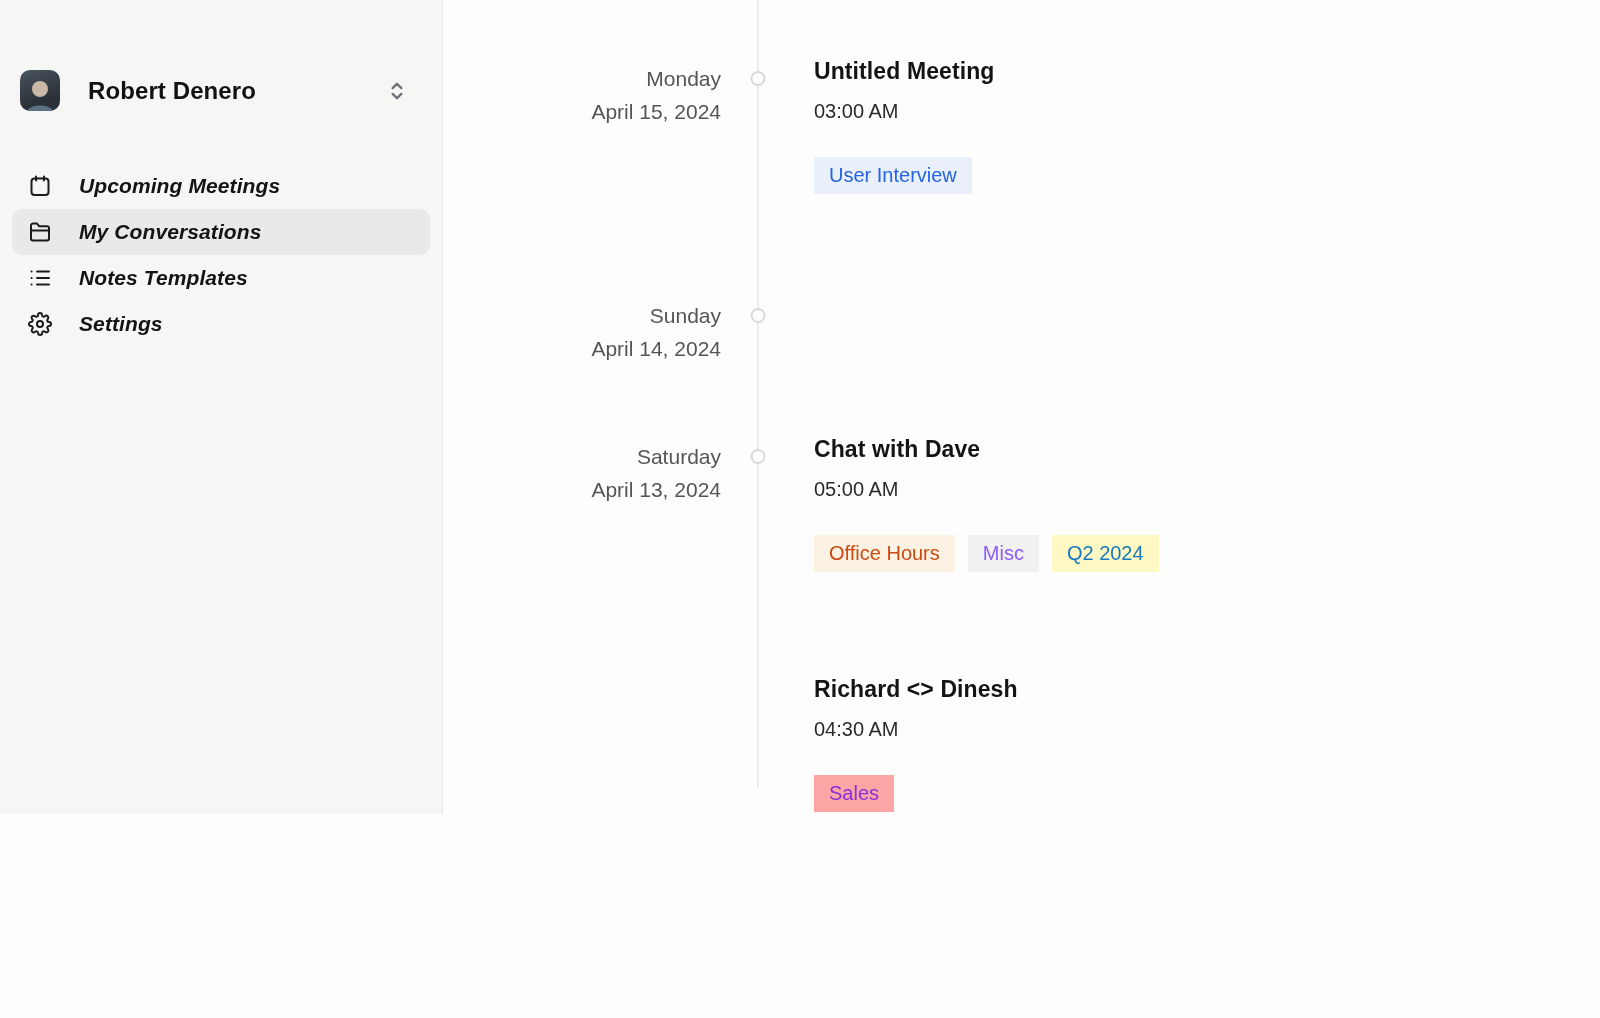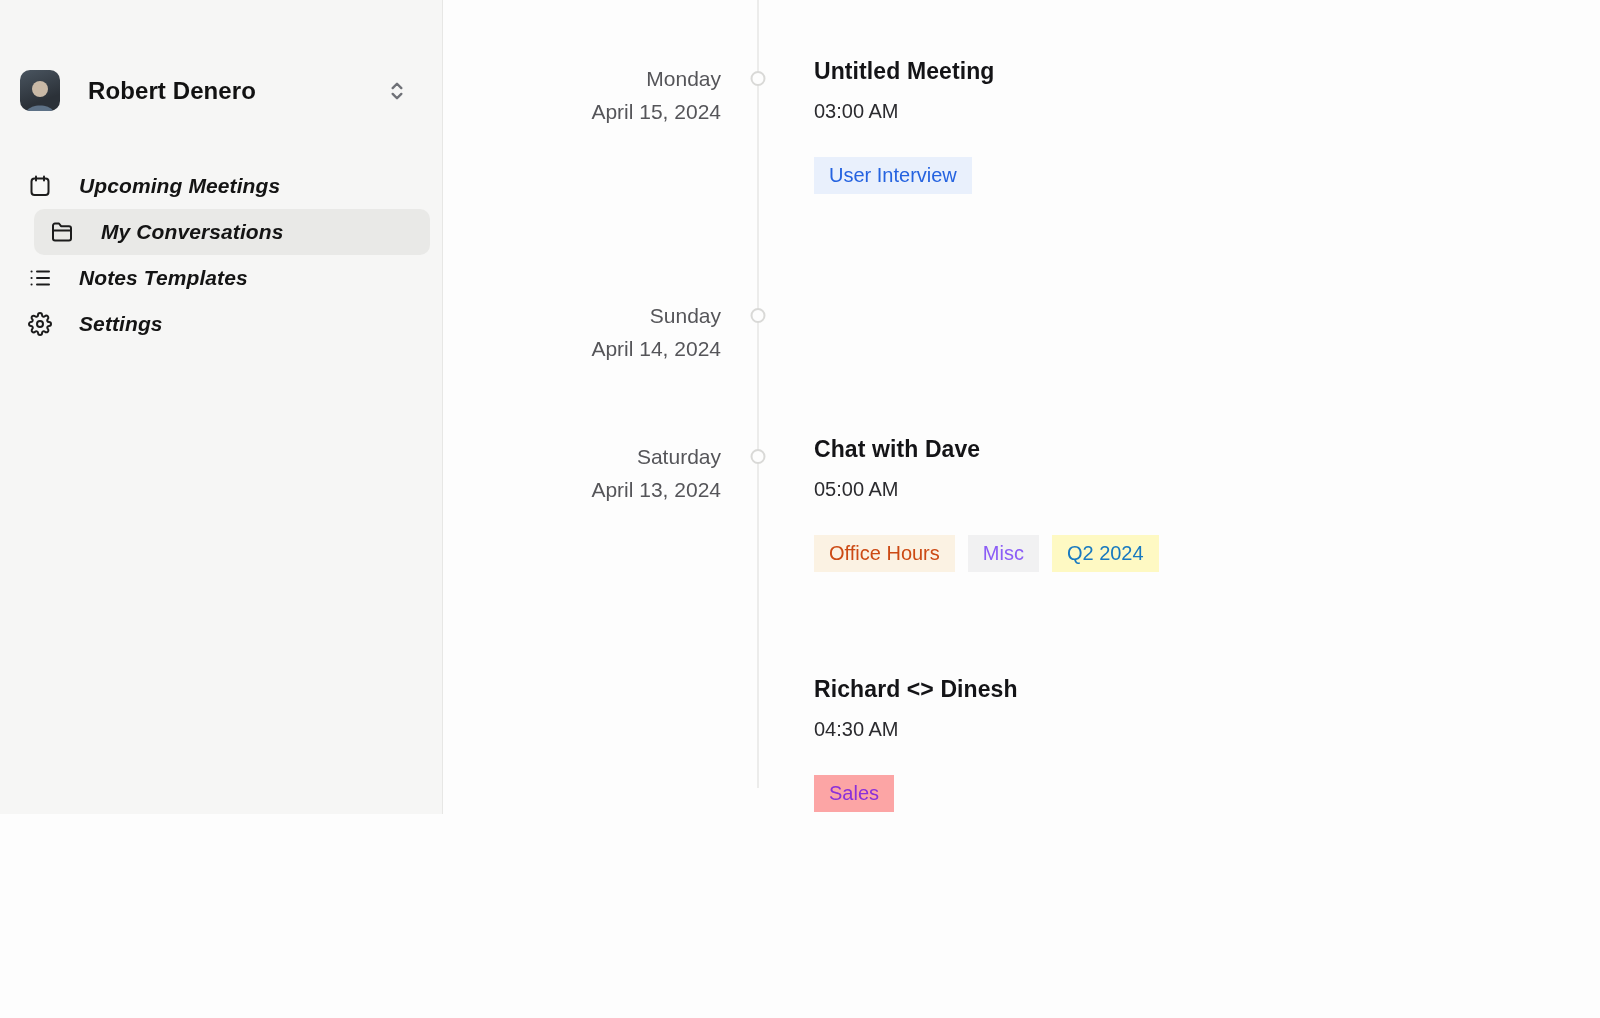--- a/index.html
+++ b/index.html
@@ -46,21 +46,21 @@
 
   .nav { display: flex; flex-direction: column; font-style: italic; }
   .nav-item {
     display: flex;
     align-items: center;
     padding: 11px 16px;
     border-radius: 10px;
     cursor: pointer;
     color: #141414;
   }
-  .nav-item.active { background: #e9e9e7; margin-left: 22px; }
+  .nav-item.active { background: #e9e9e7; }
   .nav-icon { width: 24px; height: 24px; display: flex; flex: 0 0 24px; color: #1c1c1c; }
   .nav-label {
     margin-left: 27px;
     font-size: 21px;
     font-weight: 600;
     letter-spacing: 0.1px;
   }
 
   
   .main {

